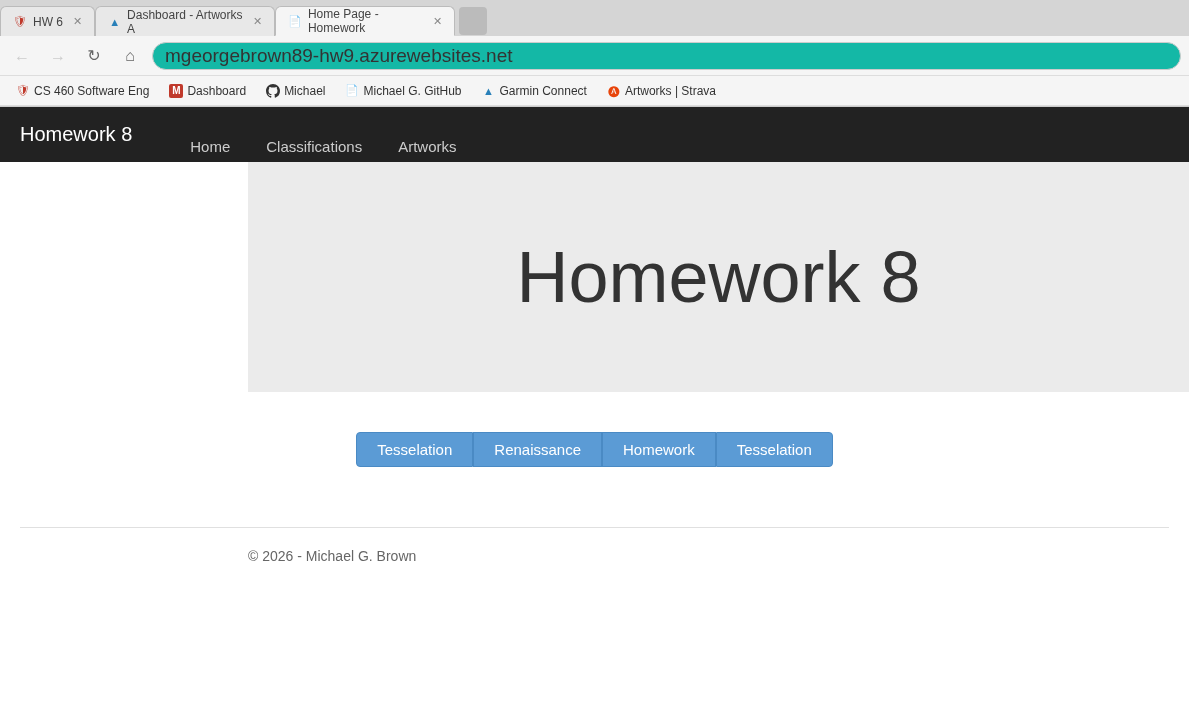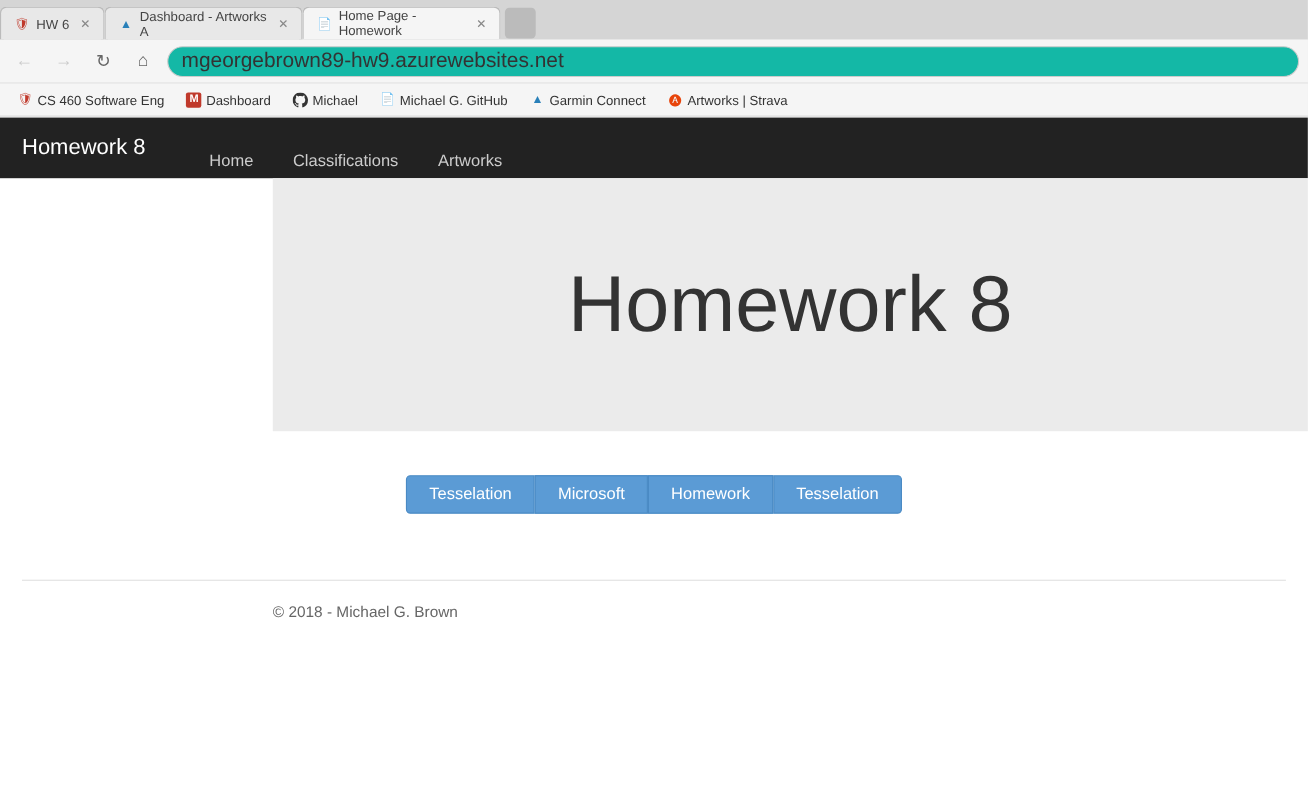--- a/index.html
+++ b/index.html
@@ -129,22 +129,22 @@
   </div>
 </nav>
 
 <div class="hero">
   <h1 class="hero-title">Homework 8</h1>
 </div>
 
 <div class="classifications-section">
   <div class="btn-group">
     <button class="btn">Tesselation</button>
-    <button class="btn">Microsoft</button>
+    <button class="btn">Renaissance</button>
     <button class="btn">Homework</button>
     <button class="btn">Tesselation</button>
   </div>
 </div>
 
 <hr class="footer-divider">
 <div class="footer">
-  <span>© 2018 - Michael G. Brown</span>
+  <span>© 2026 - Michael G. Brown</span>
 </div>
 
 </body></html>

